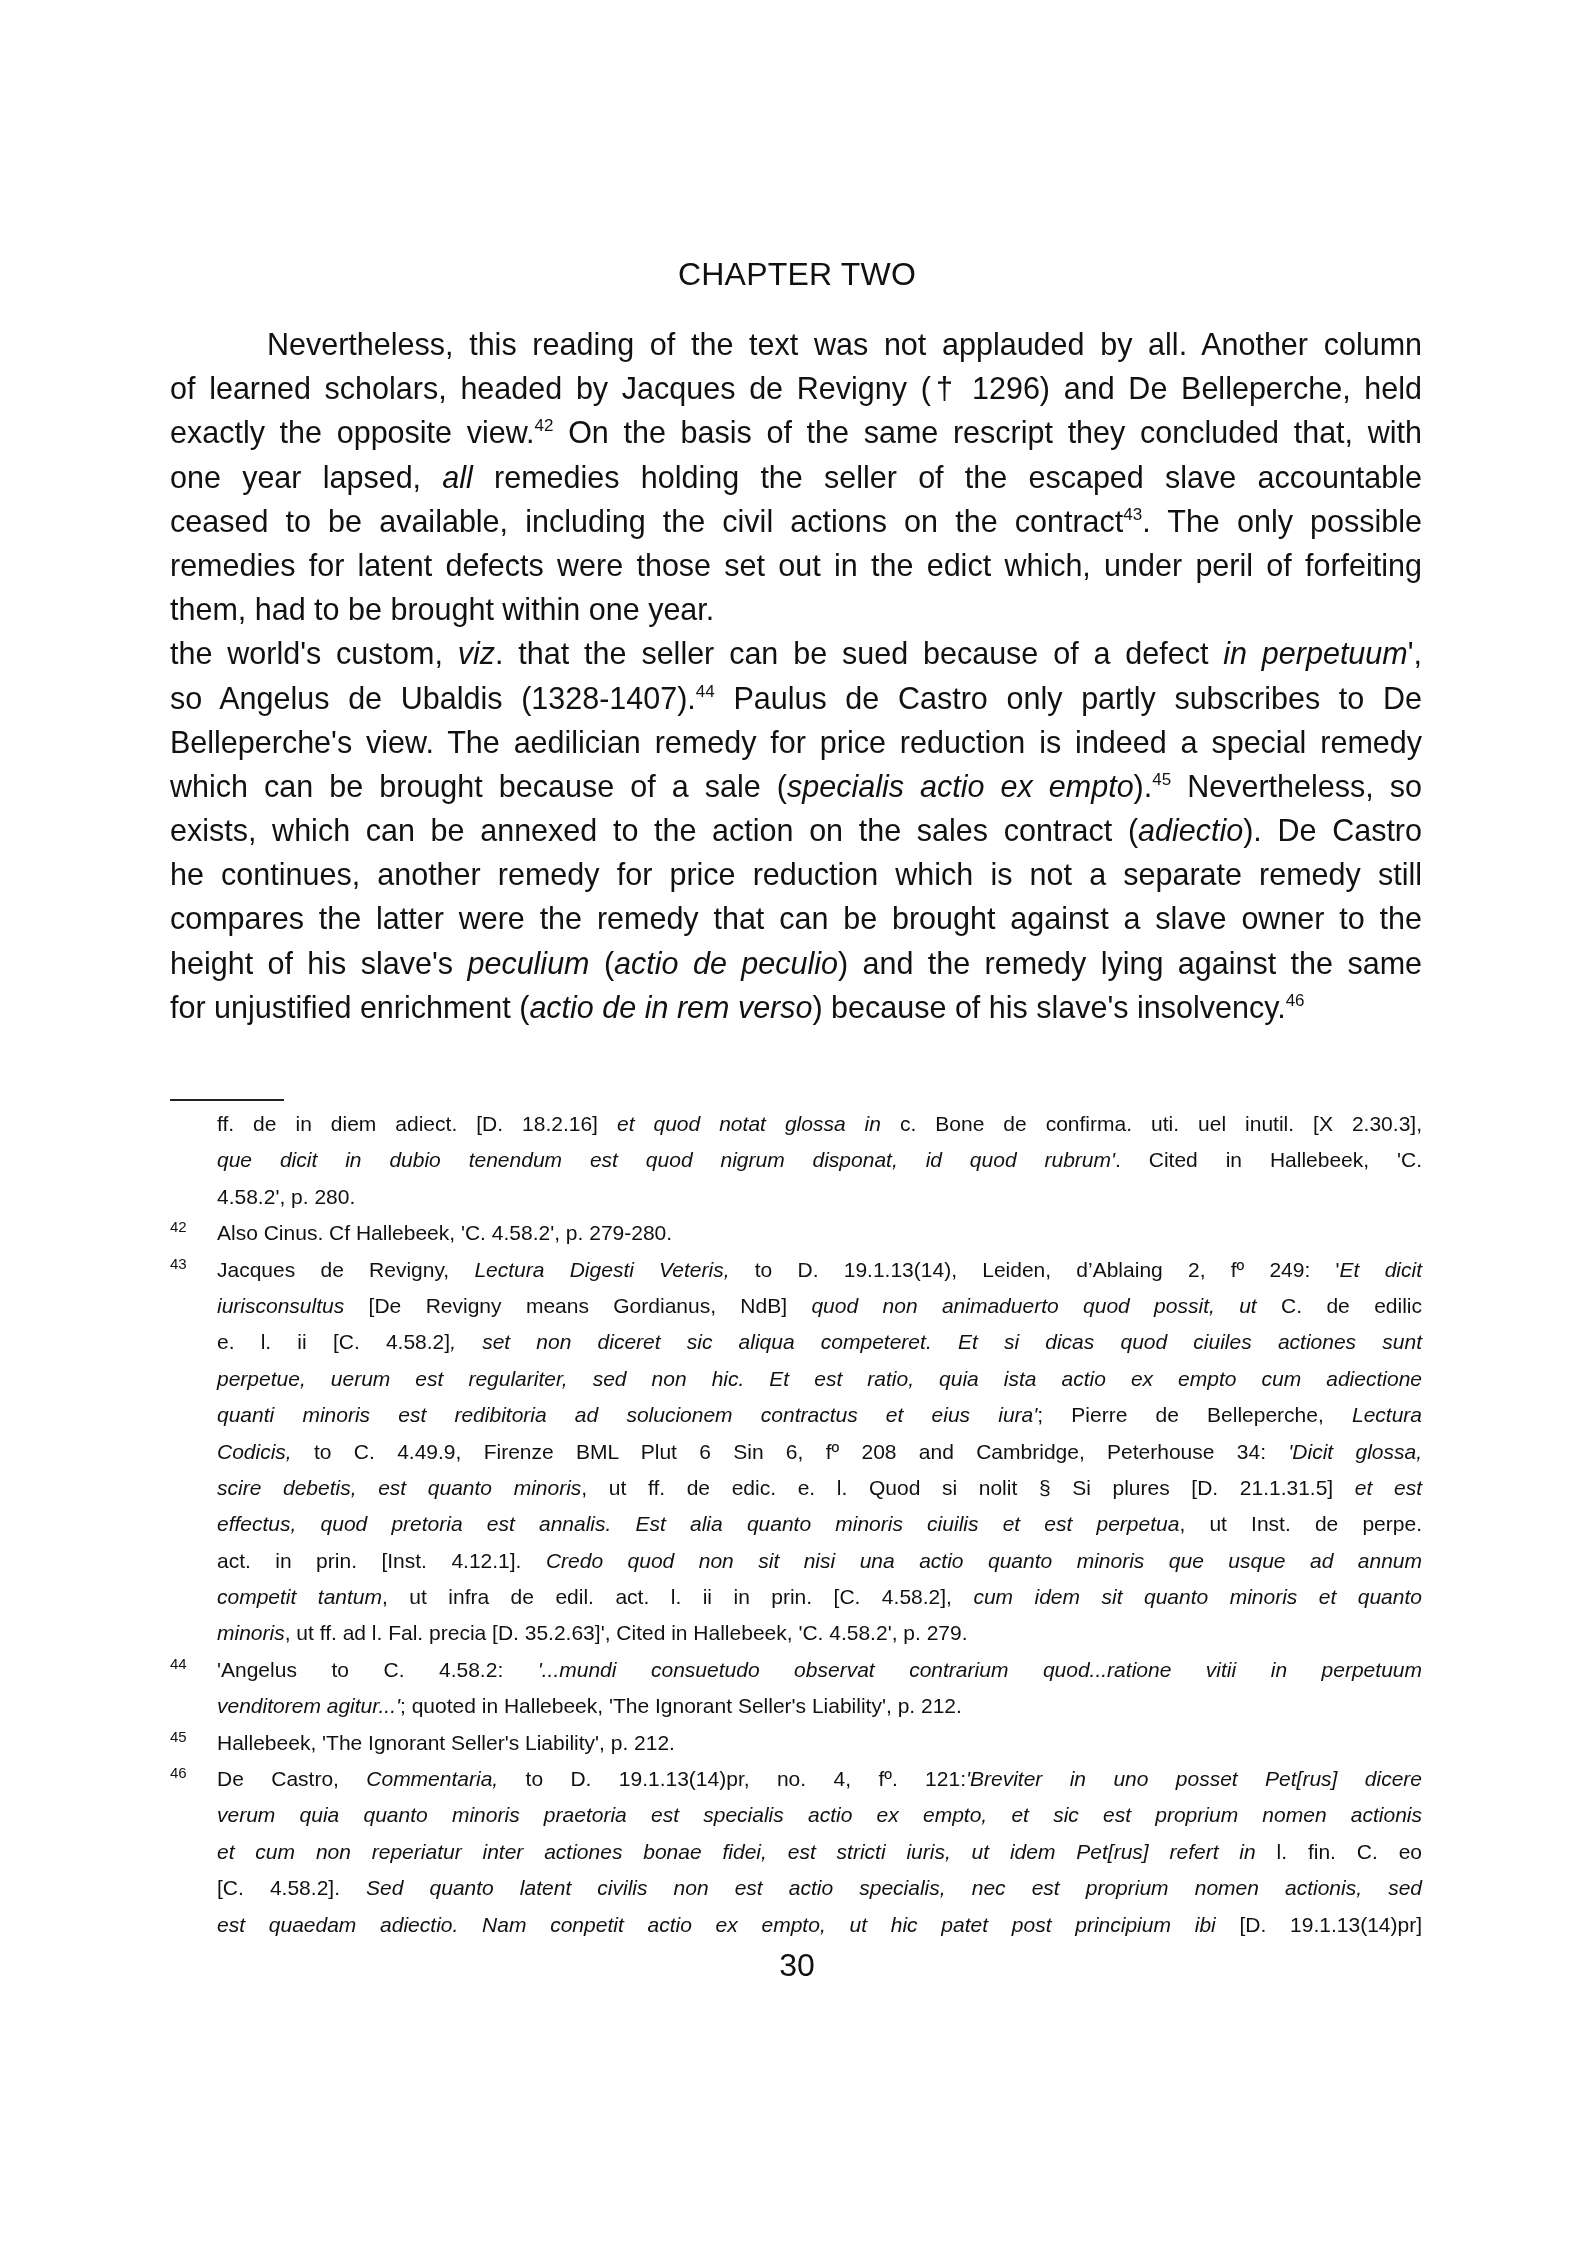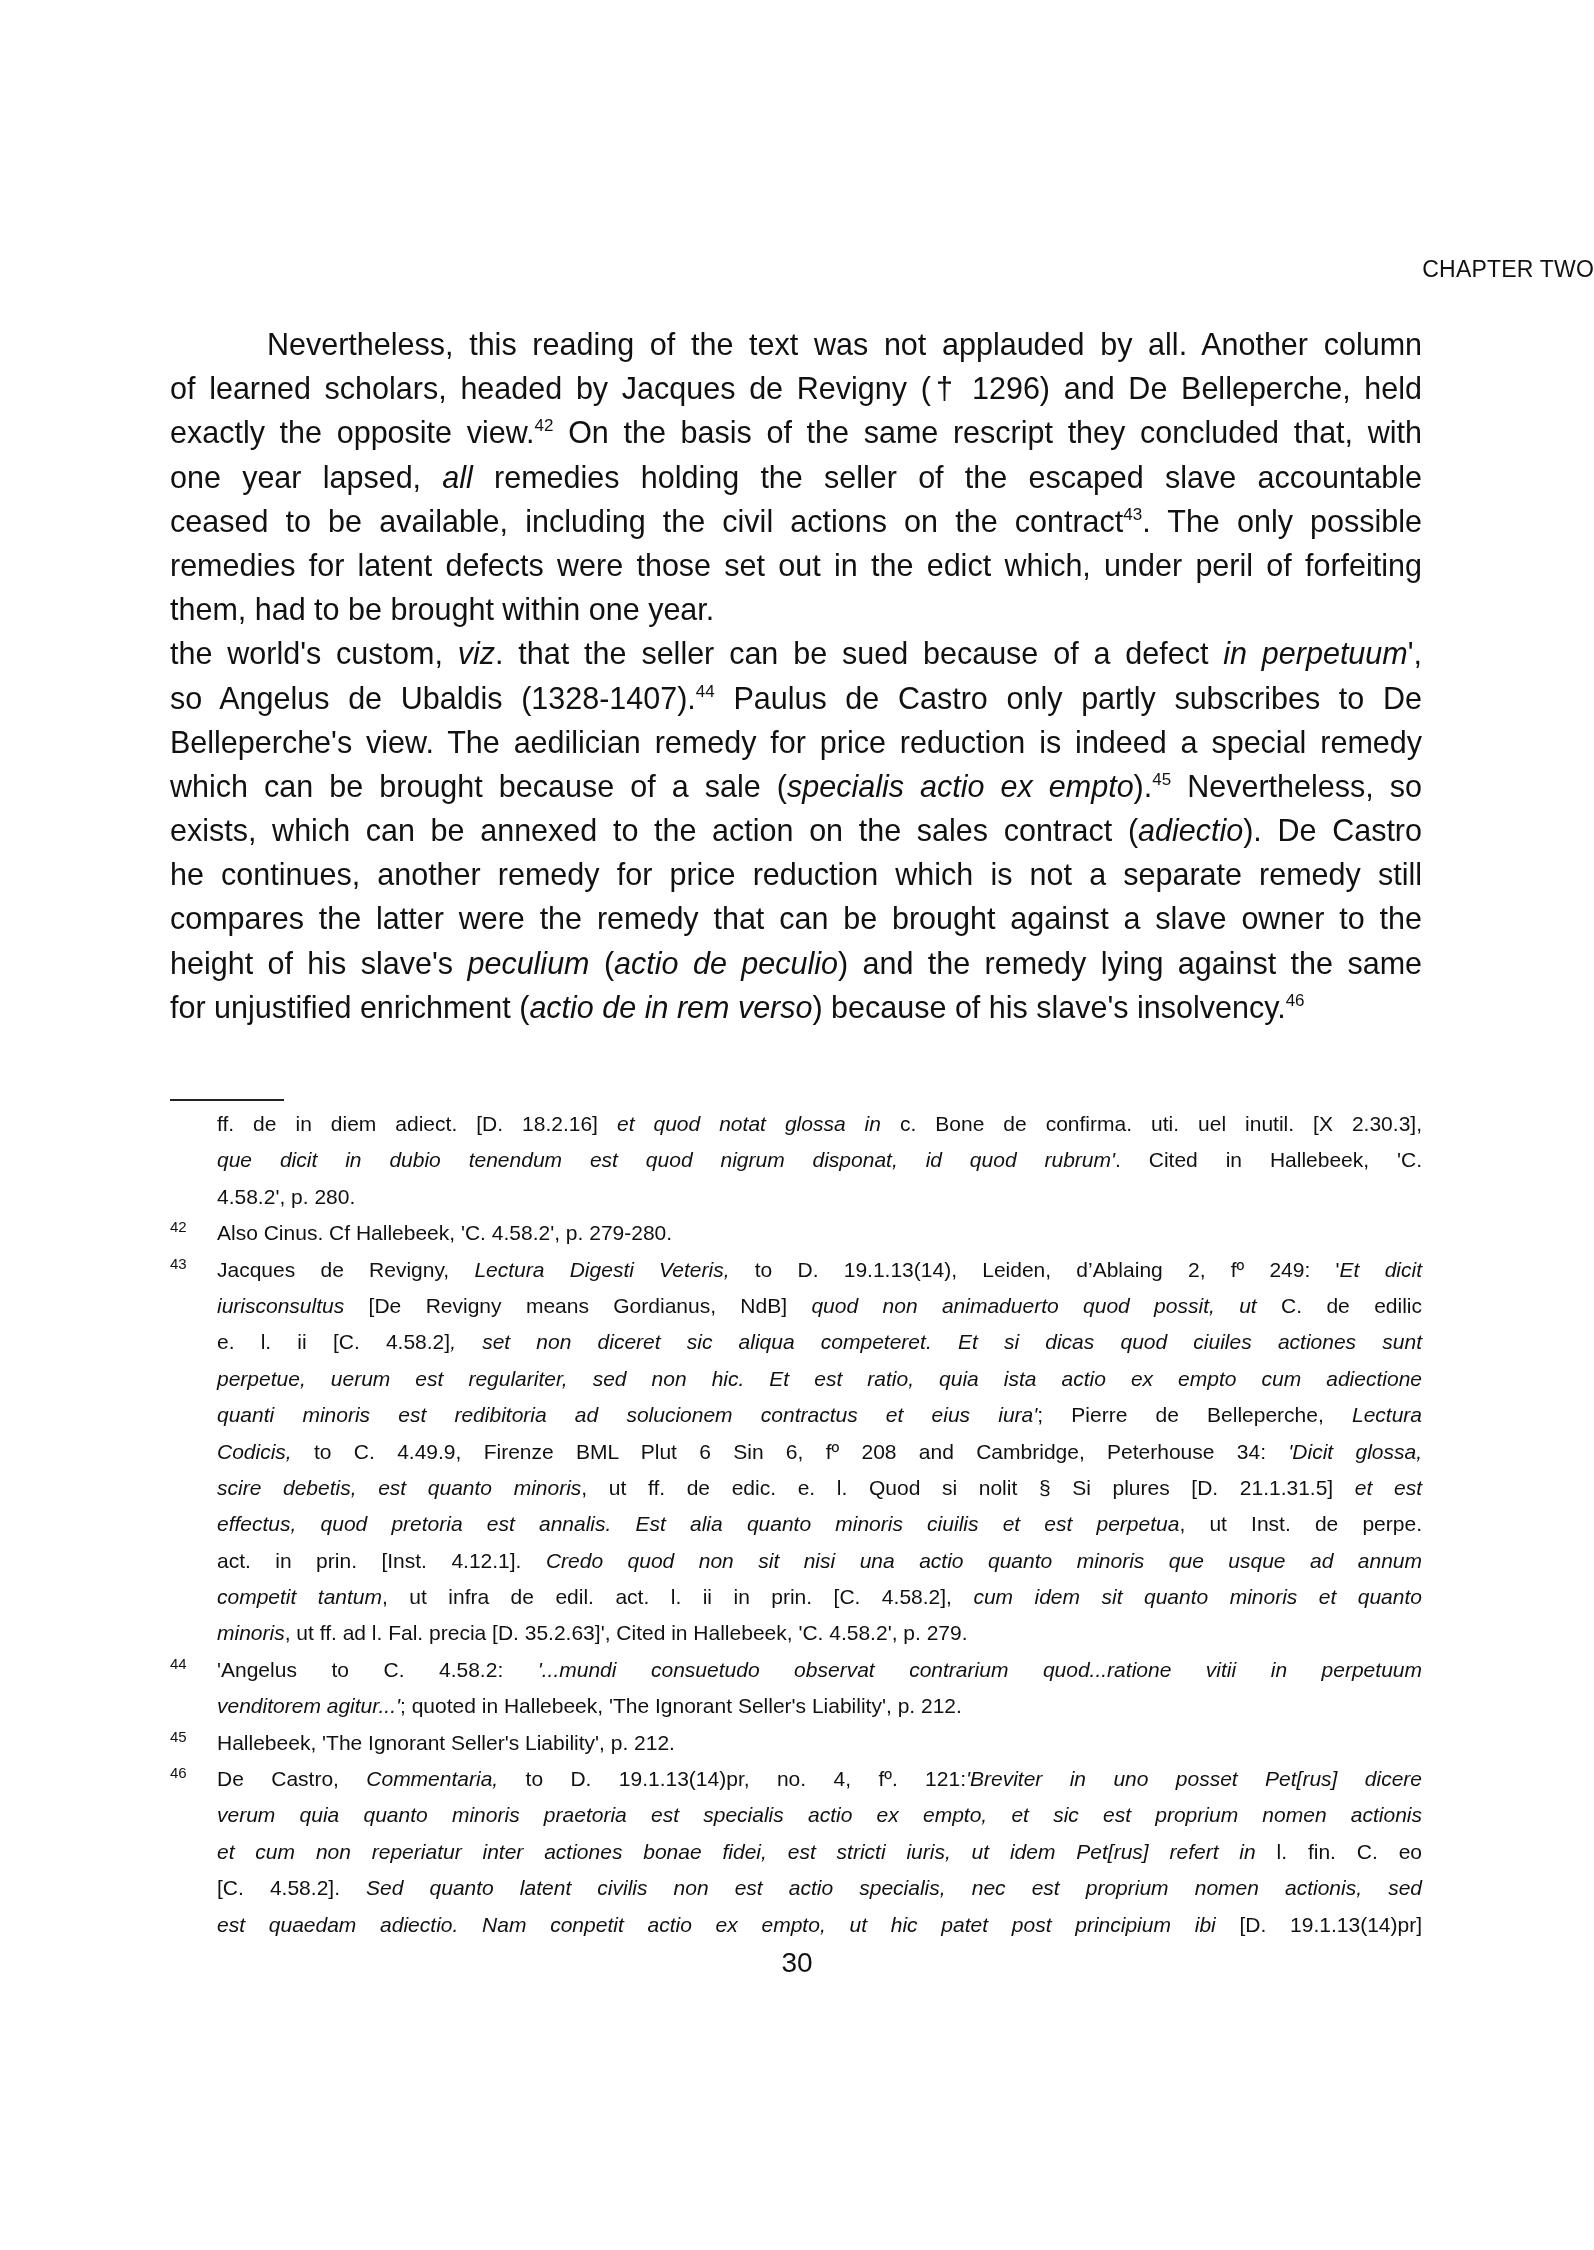--- a/index.html
+++ b/index.html
@@ -1,38 +1,38 @@
 <!DOCTYPE html>
 <html><head>
 <meta charset="utf-8">
 <style>
   html, body { margin: 0; padding: 0; background: #ffffff; }
   body { width: 1594px; height: 2250px; position: relative; overflow: hidden;
          font-family: "Liberation Sans", sans-serif; color: #111111; }
-  .running-head { position: absolute; top: 256px; left: 0; width: 1594px; text-align: right;
-                  font-size: 23px; letter-spacing: 0.2px; }
+  .running-head { position: absolute; top: 256px; left: 0; width: 1594px; text-align: center;
+                  font-size: 32px; letter-spacing: 0.2px; }
   .body-text { position: absolute; left: 170px; top: 322px; width: 1252px; }
   .line { height: 44.2px; line-height: 44.2px; font-size: 30.5px; white-space: nowrap;
           text-align: justify; text-align-last: justify; }
   .line.last { text-align-last: left; }
   .line.indent { padding-left: 97px; }
   sup, .fnref { font-size: 17px; vertical-align: 12px; line-height: 0; }
   .sep { position: absolute; left: 170px; top: 1099px; width: 114px; height: 0;
          border-top: 2px solid #222; }
   .footnotes { position: absolute; left: 170px; top: 1106px; width: 1252px; }
   .fn { position: relative; padding-left: 47px; }
   .fn-num { position: absolute; left: 0; top: 0; font-size: 15px; line-height: 36.4px;
             vertical-align: top; }
   .fn-num span { position: relative; top: -6px; }
   .fline { height: 36.4px; line-height: 36.4px; font-size: 21px; white-space: nowrap;
            text-align: justify; text-align-last: justify; }
   .fline.last { text-align-last: left; }
   i { font-style: italic; }
   .page-number { position: absolute; top: 1947px; left: 0; width: 1594px; text-align: center;
-                 font-size: 28px; }
+                 font-size: 32px; }
 </style>
 </head>
 <body>
 
 <div class="running-head">CHAPTER TWO</div>
 
 <div class="body-text" id="body-text">
     <div class="line indent"><span>Nevertheless, this reading of the text was not applauded by all. Another column</span></div>
     <div class="line"><span>of learned scholars, headed by Jacques de Revigny († 1296) and De Belleperche, held</span></div>
     <div class="line"><span>exactly the opposite view.</span><sup>42</sup><span> On the basis of the same rescript they concluded that, with</span></div>

